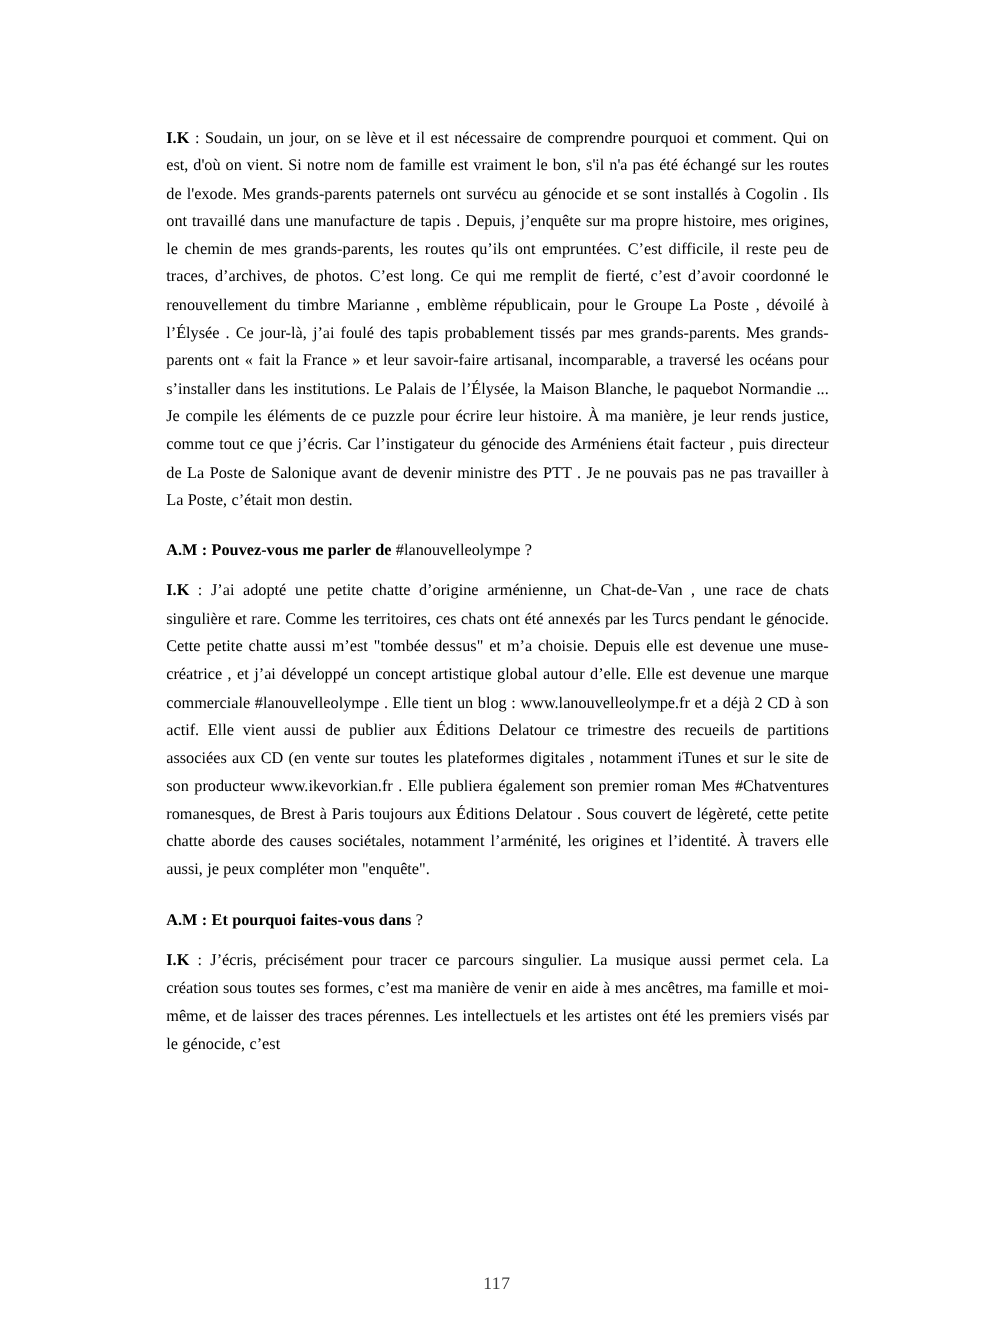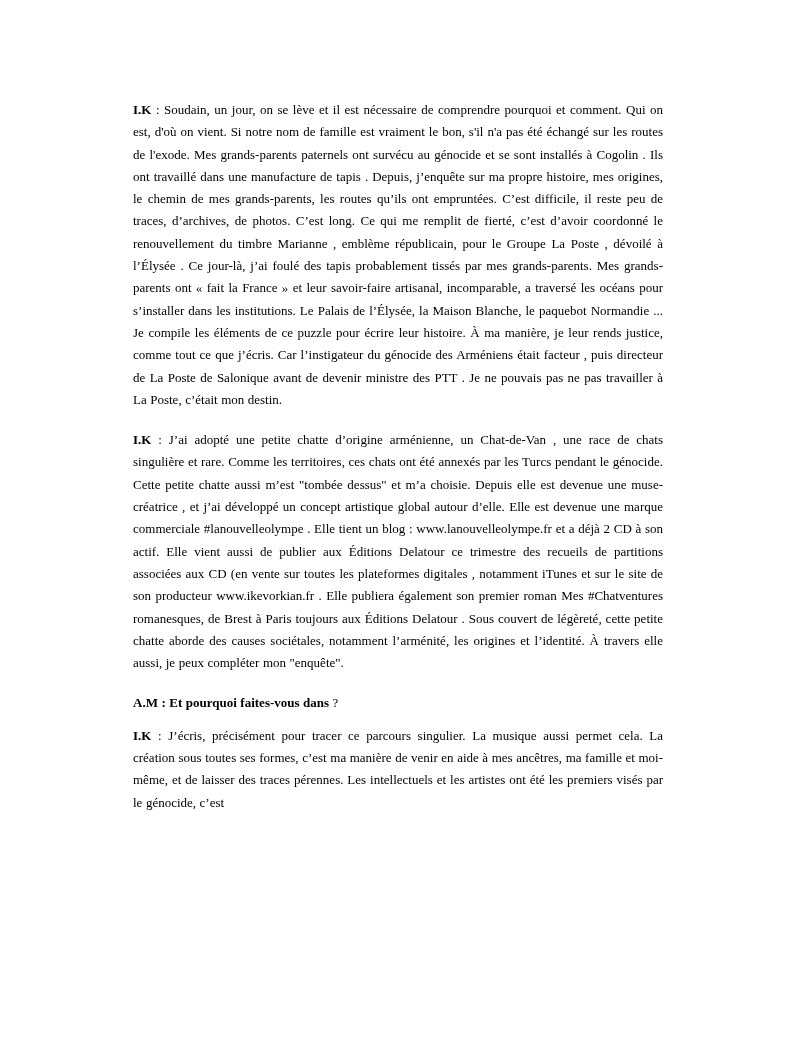--- a/index.html
+++ b/index.html
@@ -48,22 +48,24 @@
   }
 </style>
 </head>
 <body>
 
 <div class="page">
   <main class="content">
 
     <p class="para answer"><strong class="speaker">I.K</strong><span> : </span><span>Soudain, un jour, on se lève et il est nécessaire de comprendre pourquoi et comment. Qui on est, d'où on vient. Si notre nom de famille est vraiment le bon, s'il n'a pas été échangé sur les routes de l'exode. Mes grands-parents paternels ont survécu au génocide et se sont installés à Cogolin . Ils ont travaillé dans une manufacture de tapis . Depuis, j’enquête sur ma propre histoire, mes origines, le chemin de mes grands-parents, les routes qu’ils ont empruntées. C’est difficile, il reste peu de traces, d’archives, de photos. C’est long. Ce qui me remplit de fierté, c’est d’avoir coordonné le renouvellement du timbre Marianne , emblème républicain, pour le Groupe La Poste , dévoilé à l’Élysée . Ce jour-là, j’ai foulé des tapis probablement tissés par mes grands-parents. Mes grands-parents ont « fait la France » et leur savoir-faire artisanal, incomparable, a traversé les océans pour s’installer dans les institutions. Le Palais de l’Élysée, la Maison Blanche, le paquebot Normandie ... Je compile les éléments de ce puzzle pour écrire leur histoire. À ma manière, je leur rends justice, comme tout ce que j’écris. Car l’instigateur du génocide des Arméniens était facteur , puis directeur de La Poste de Salonique avant de devenir ministre des PTT . Je ne pouvais pas ne pas travailler à La Poste, c’était mon destin.</span></p>
 
+    <p class="para question"><strong class="qbold">A.M : Pouvez-vous me parler de </strong><span>#lanouvelleolympe ?</span></p>
 
     <p class="para answer"><strong class="speaker">I.K</strong><span> : </span><span>J’ai adopté une petite chatte d’origine arménienne, un Chat-de-Van , une race de chats singulière et rare. Comme les territoires, ces chats ont été annexés par les Turcs pendant le génocide. Cette petite chatte aussi m’est "tombée dessus" et m’a choisie. Depuis elle est devenue une muse-créatrice , et j’ai développé un concept artistique global autour d’elle. Elle est devenue une marque commerciale #lanouvelleolympe . Elle tient un blog : www.lanouvelleolympe.fr et a déjà 2 CD à son actif. Elle vient aussi de publier aux Éditions Delatour ce trimestre des recueils de partitions associées aux CD (en vente sur toutes les plateformes digitales , notamment iTunes et sur le site de son producteur www.ikevorkian.fr . Elle publiera également son premier roman Mes #Chatventures romanesques, de Brest à Paris toujours aux Éditions Delatour . Sous couvert de légèreté, cette petite chatte aborde des causes sociétales, notamment l’arménité, les origines et l’identité. À travers elle aussi, je peux compléter mon "enquête".</span></p>
 
     <p class="para question"><strong class="qbold">A.M : Et pourquoi faites-vous dans </strong><span>?</span></p>
 
     <p class="para answer"><strong class="speaker">I.K</strong><span> : </span><span>J’écris, précisément pour tracer ce parcours singulier. La musique aussi permet cela. La création sous toutes ses formes, c’est ma manière de venir en aide à mes ancêtres, ma famille et moi-même, et de laisser des traces pérennes. Les intellectuels et les artistes ont été les premiers visés par le génocide, c’est</span></p>
 
   </main>
 
+  <footer class="pagenum">117</footer>
 </div>
 
 </body></html>

